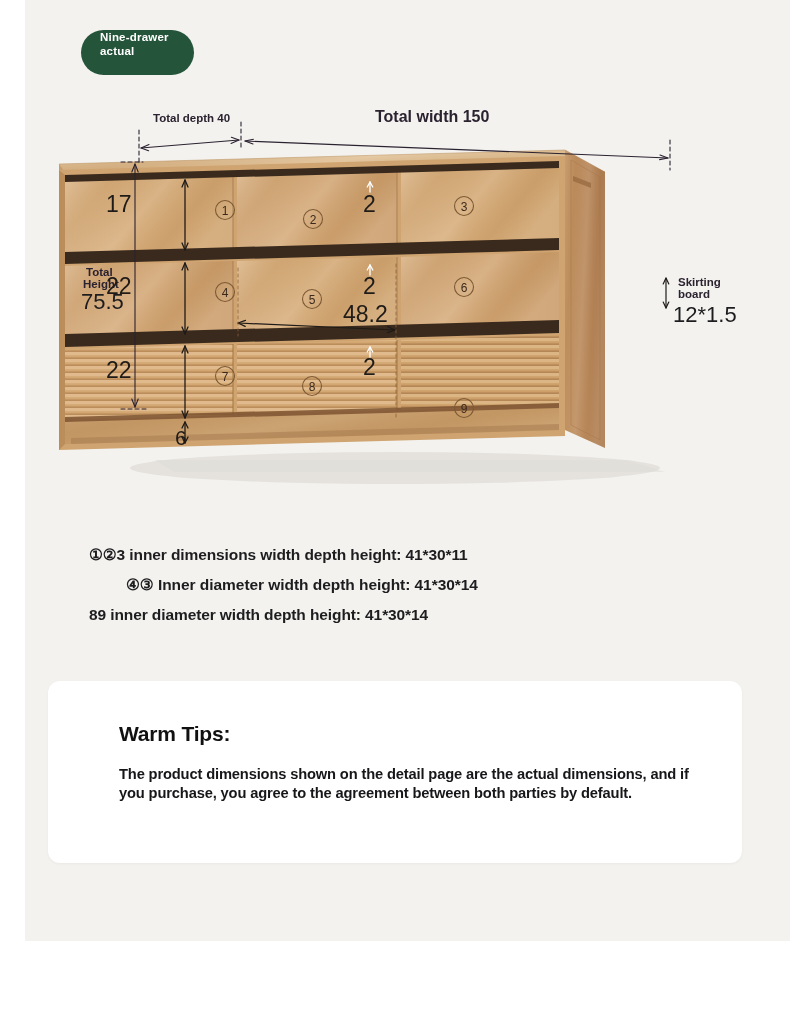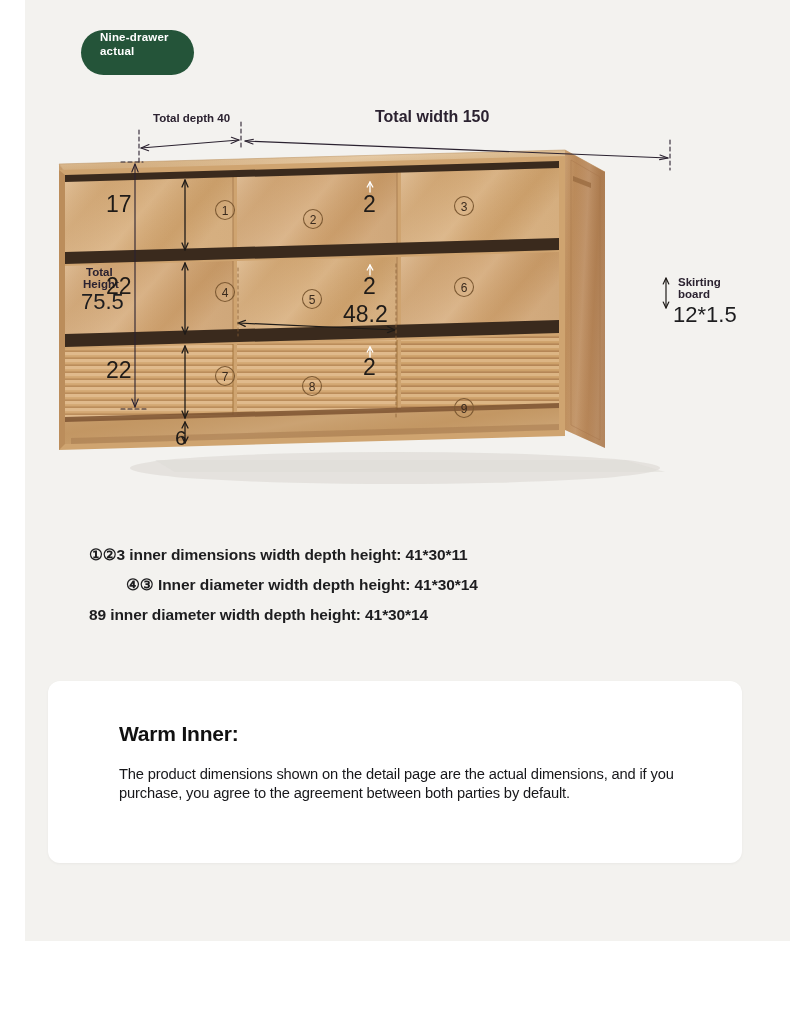--- a/index.html
+++ b/index.html
@@ -66,21 +66,21 @@
     box-shadow: 0 1px 3px rgba(0,0,0,0.045);
   }
   .tips-title {
     position: absolute; left: 71px; top: 41px;
     font-size: 21px; font-weight: bold; color: #111111;
     letter-spacing: -0.2px;
   }
   .tips-body {
     position: absolute; left: 71px; top: 84px;
     width: 570px;
-    font-size: 14.7px; font-weight: normal; color: #17171a;
+    font-size: 14.7px; font-weight: bold; color: #17171a;
     line-height: 19.3px;
     letter-spacing: -0.15px;
   }
 </style>
 </head>
 <body>
 
 <div class="page">
   <div class="content-panel"></div>
 
@@ -312,16 +312,16 @@
     </svg>
   </div>
 
   <div class="specs">
     <div class="spec-line">①②3 inner dimensions width depth height: 41*30*11</div>
     <div class="spec-line l2">④③ Inner diameter width depth height: 41*30*14</div>
     <div class="spec-line">89 inner diameter width depth height: 41*30*14</div>
   </div>
 
   <div class="tips-card">
-    <div class="tips-title">Warm Inner:</div>
+    <div class="tips-title">Warm Tips:</div>
     <div class="tips-body">The product dimensions shown on the detail page are the actual dimensions, and if you purchase, you agree to the agreement between both parties by default.</div>
   </div>
 </div>
 
 </body></html>

